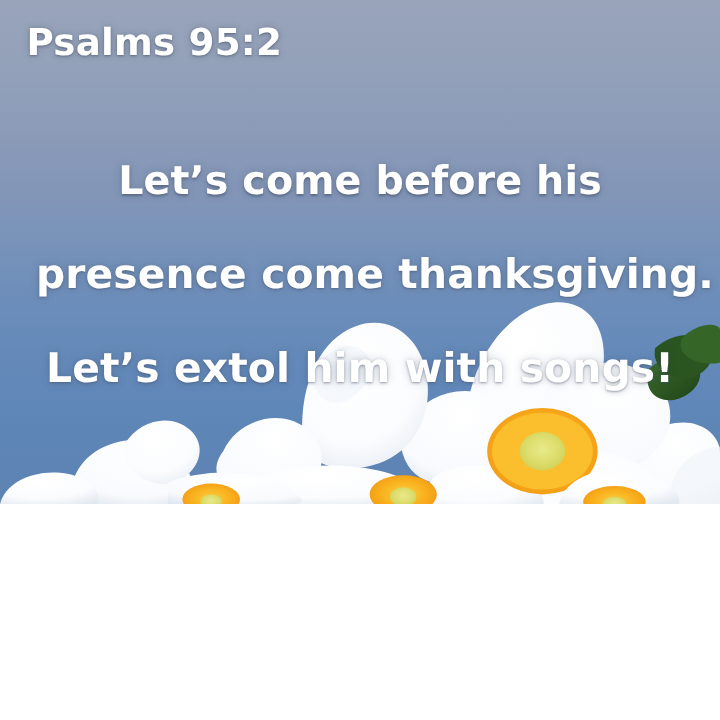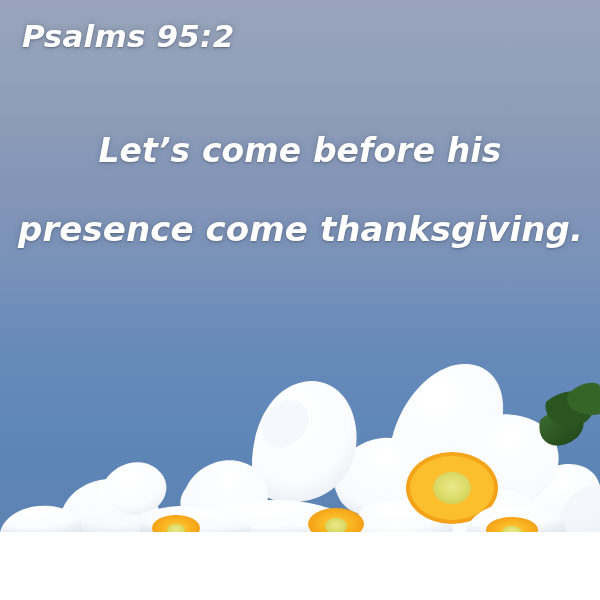--- a/index.html
+++ b/index.html
@@ -7,34 +7,33 @@
     padding: 0;
     background: #ffffff;
   }
   body {
     font-family: "DejaVu Sans", sans-serif;
   }
 
   #verse-card {
     position: relative;
     width: 600px;
-    height: 532px;
+    height: 420px;
     overflow: hidden;
     background: linear-gradient(
         to bottom,
         #8e9cb6 0%,
         #8b9bb7 12%,
         #8596b6 24%,
         #7d91b6 38%,
         #7490b9 52%,
         #6c8cba 66%,
         #678ab9 78%,
         #6285b4 90%,
         #6083b1 100%);
-    font-style: italic;
   }
 
   
   .sky-haze {
     position: absolute;
     left: 0; right: 0; top: 0;
     height: 340px;
     background: linear-gradient(to bottom,
         rgba(168,176,192,0.38) 0%,
         rgba(160,172,192,0.18) 45%,
@@ -76,21 +75,21 @@
                  0 0 6px rgba(70,82,104,0.30);
     white-space: nowrap;
   }
 
   .verse {
     position: absolute;
     left: 0;
     right: 0;
     top: 112px;
     text-align: center;
-    padding: 0 18px;
+    padding: 0 30px;
     box-sizing: border-box;
   }
   .verse-line {
     font-family: "DejaVu Sans", sans-serif;
     font-weight: bold;
     color: #ffffff;
     font-size: 34px;
     line-height: 78px;
     letter-spacing: 0.1px;
     white-space: nowrap;
@@ -217,15 +216,16 @@
         <path d="M568 92 C580 80 596 78 600 84 L600 112 C586 116 562 108 568 92 Z" fill="#356527"></path>
       </g>
     </svg>
   </div>
 
   <div class="reference">Psalms 95:2</div>
 
   <div class="verse">
     <div class="verse-line l1">Let’s come before his</div>
     <div class="verse-line l2">presence come thanksgiving.</div>
+    <div class="verse-line l3">Let’s extol him with songs!</div>
   </div>
 
 </div>
 
 </body></html>

